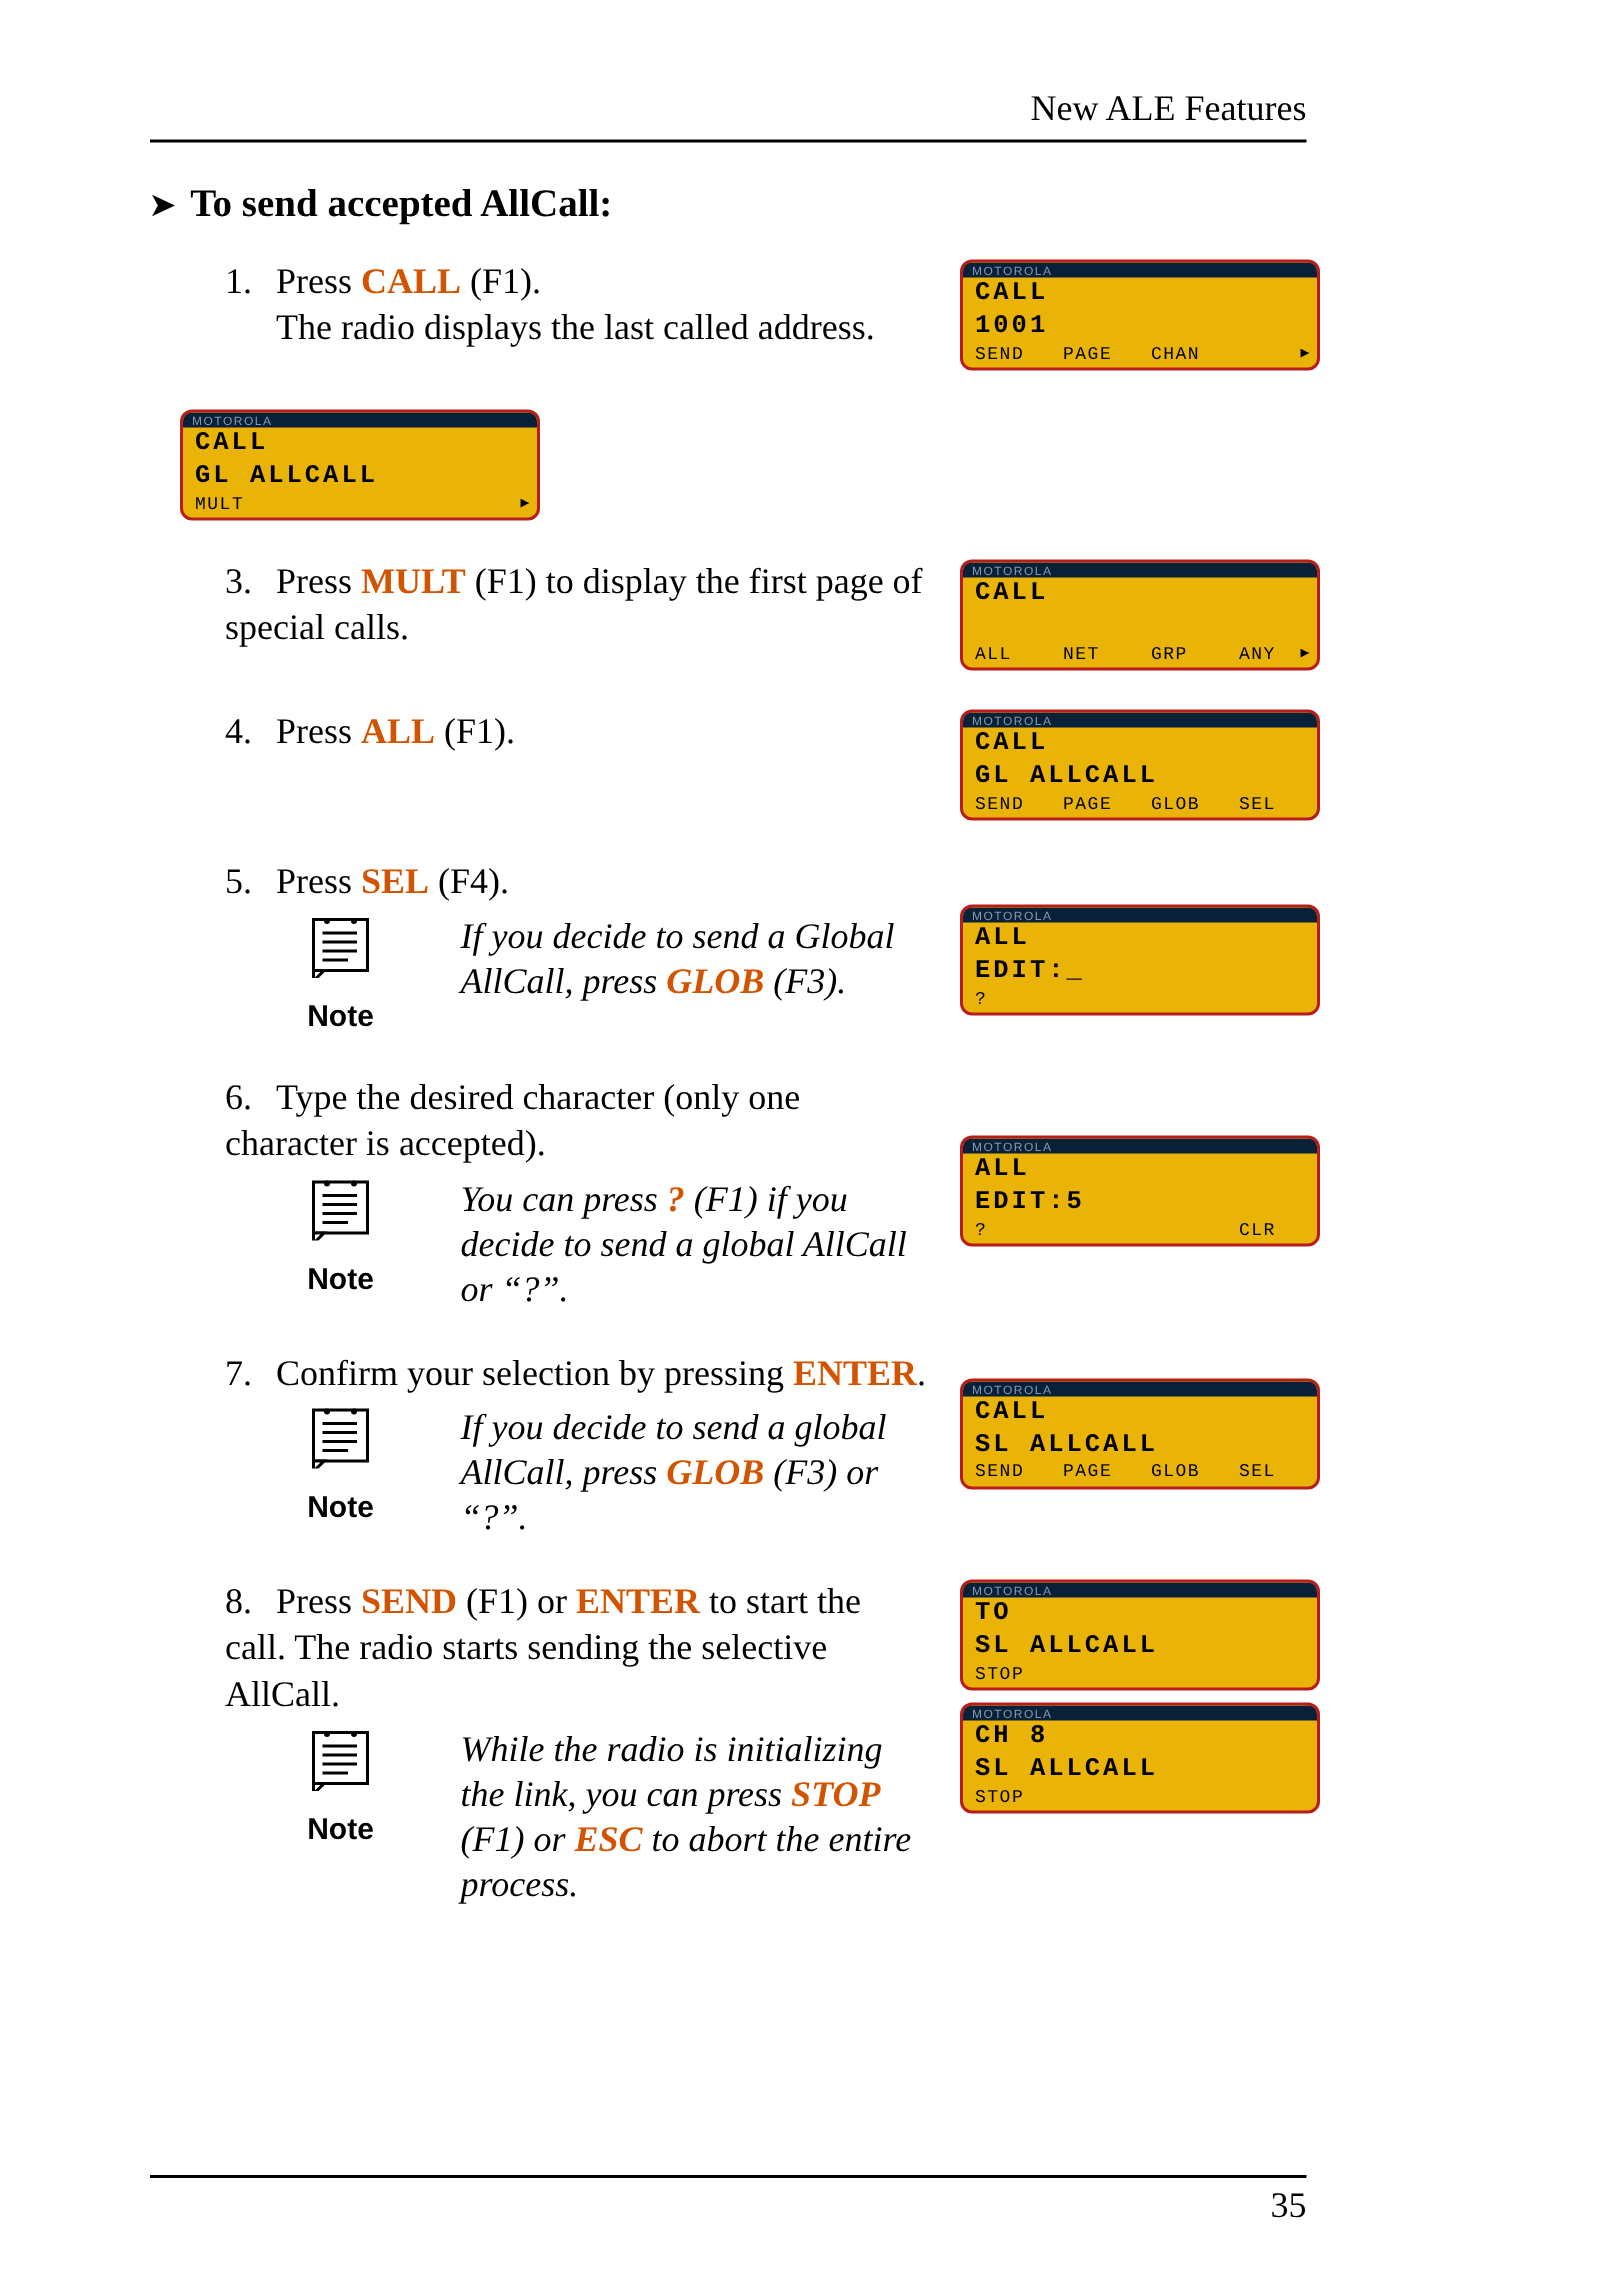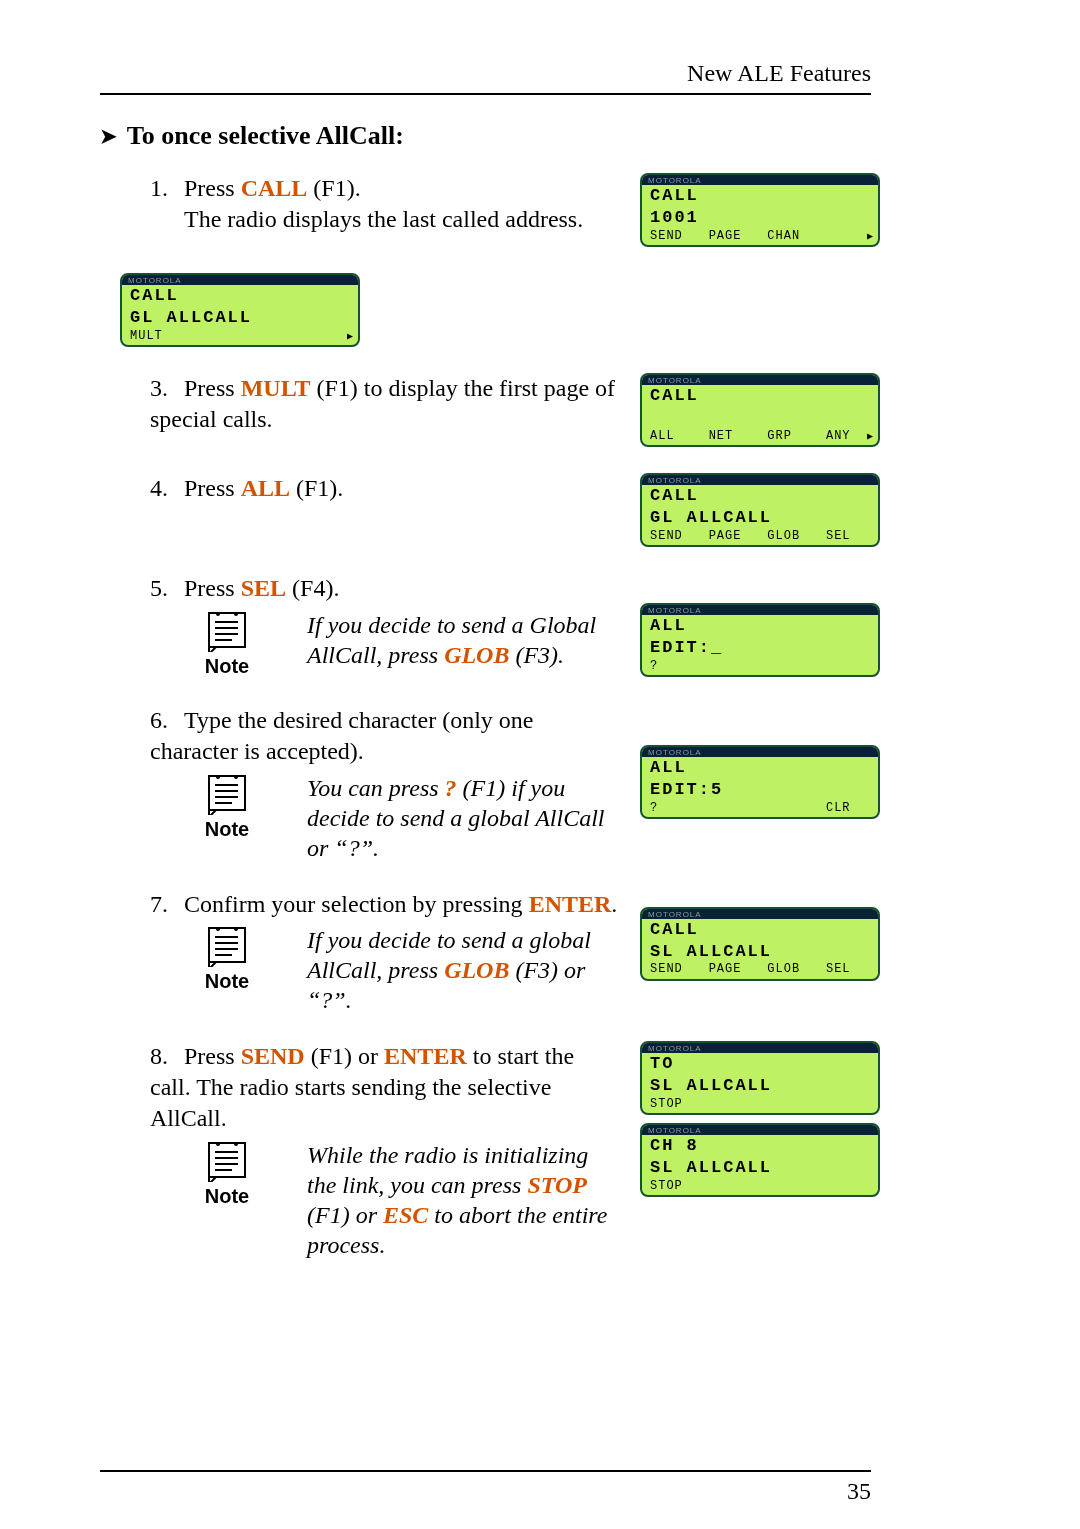--- a/index.html
+++ b/index.html
@@ -10,44 +10,44 @@
   .section-title { font-size: 26px; font-weight: bold; margin-bottom: 22px; display: flex; align-items: center; gap: 10px; }
   .section-title .triangle { font-size: 20px; }
   .content-row { display: flex; align-items: flex-start; margin-bottom: 26px; }
   .content-row .text-col { flex: 0 0 520px; padding-left: 50px; font-size: 24px; line-height: 1.28; }
   .content-row .screen-col { flex: 1; display: flex; flex-direction: column; align-items: flex-start; gap: 8px; padding-left: 20px; }
   .num { display: inline-block; width: 34px; }
   .key { color: #d35400; font-weight: bold; }
   .note-block { display: flex; align-items: flex-start; gap: 14px; margin-top: 6px; margin-left: 54px; }
   .note-icon { width: 56px; display: flex; flex-direction: column; align-items: center; }
   .note-icon svg { display: block; }
-  .note-label { font-family: Helvetica, Arial, sans-serif; font-weight: bold; font-size: 20px; margin-top: 2px; }
+  .note-label { font-family: Helvetica, Arial, sans-serif; font-weight: bold; font-size: 20px; margin-top: 14px; }
   .note-text { font-style: italic; font-size: 24px; line-height: 1.25; margin-left: 43px; }
-  .lcd { width: 240px; border: 2px solid #14532d; border-radius: 8px; background: #bef264; font-family: "Courier New", monospace; overflow: hidden; }
+  .lcd { width: 240px; border: 2px solid #b91c1c; border-radius: 8px; background: #eab308; font-family: "Courier New", monospace; overflow: hidden; }
   .lcd .hdr { background: #082038; color: #89a; font-size: 8px; letter-spacing: 1px; padding: 1px 6px; height: 10px; line-height: 10px; font-family: Arial, sans-serif; }
   .lcd .line { padding: 0 8px; font-size: 17px; font-weight: bold; letter-spacing: 2px; color: #000; line-height: 22px; height: 22px; white-space: pre; overflow: hidden; }
   .lcd .softkeys { display: flex; justify-content: space-between; padding: 0 8px 3px 8px; font-size: 12px; letter-spacing: 1px; color: #000; position: relative; height: 16px; align-items: center; }
   .lcd .softkeys .sk { width: 44px; }
   .lcd .softkeys .sk.r { text-align: left; }
   .lcd .softkeys .tri { position: absolute; right: 4px; font-size: 10px; }
   .lcd .softkeys.single { justify-content: flex-start; }
-  .page-footer { position: absolute; bottom: 24px; right: 100px; }
+  .page-footer { position: absolute; bottom: 44px; right: 100px; }
   .page-number { text-align: right; font-size: 24px; margin-top: 6px; }
   .foot-rule { border-top: 2px solid #000; }
 </style>
 </head>
 <body>
 
 <div class="page">
   <div class="running-head">New ALE Features</div>
   <div class="top-rule"></div>
 
   <div class="section-title">
     <span class="triangle">➤</span>
-    <span>To once selective AllCall:</span>
+    <span>To send accepted AllCall:</span>
   </div>
 
   <div class="content-row">
     <div class="text-col">
       <span class="num">1.</span><span>Press </span><span class="key">CALL</span><span> (F1).</span><br>
       <span style="margin-left:34px; display:inline-block">The radio displays the last called address.</span>
     </div>
     <div class="screen-col">
       <div class="lcd">
         <div class="hdr">MOTOROLA</div>

